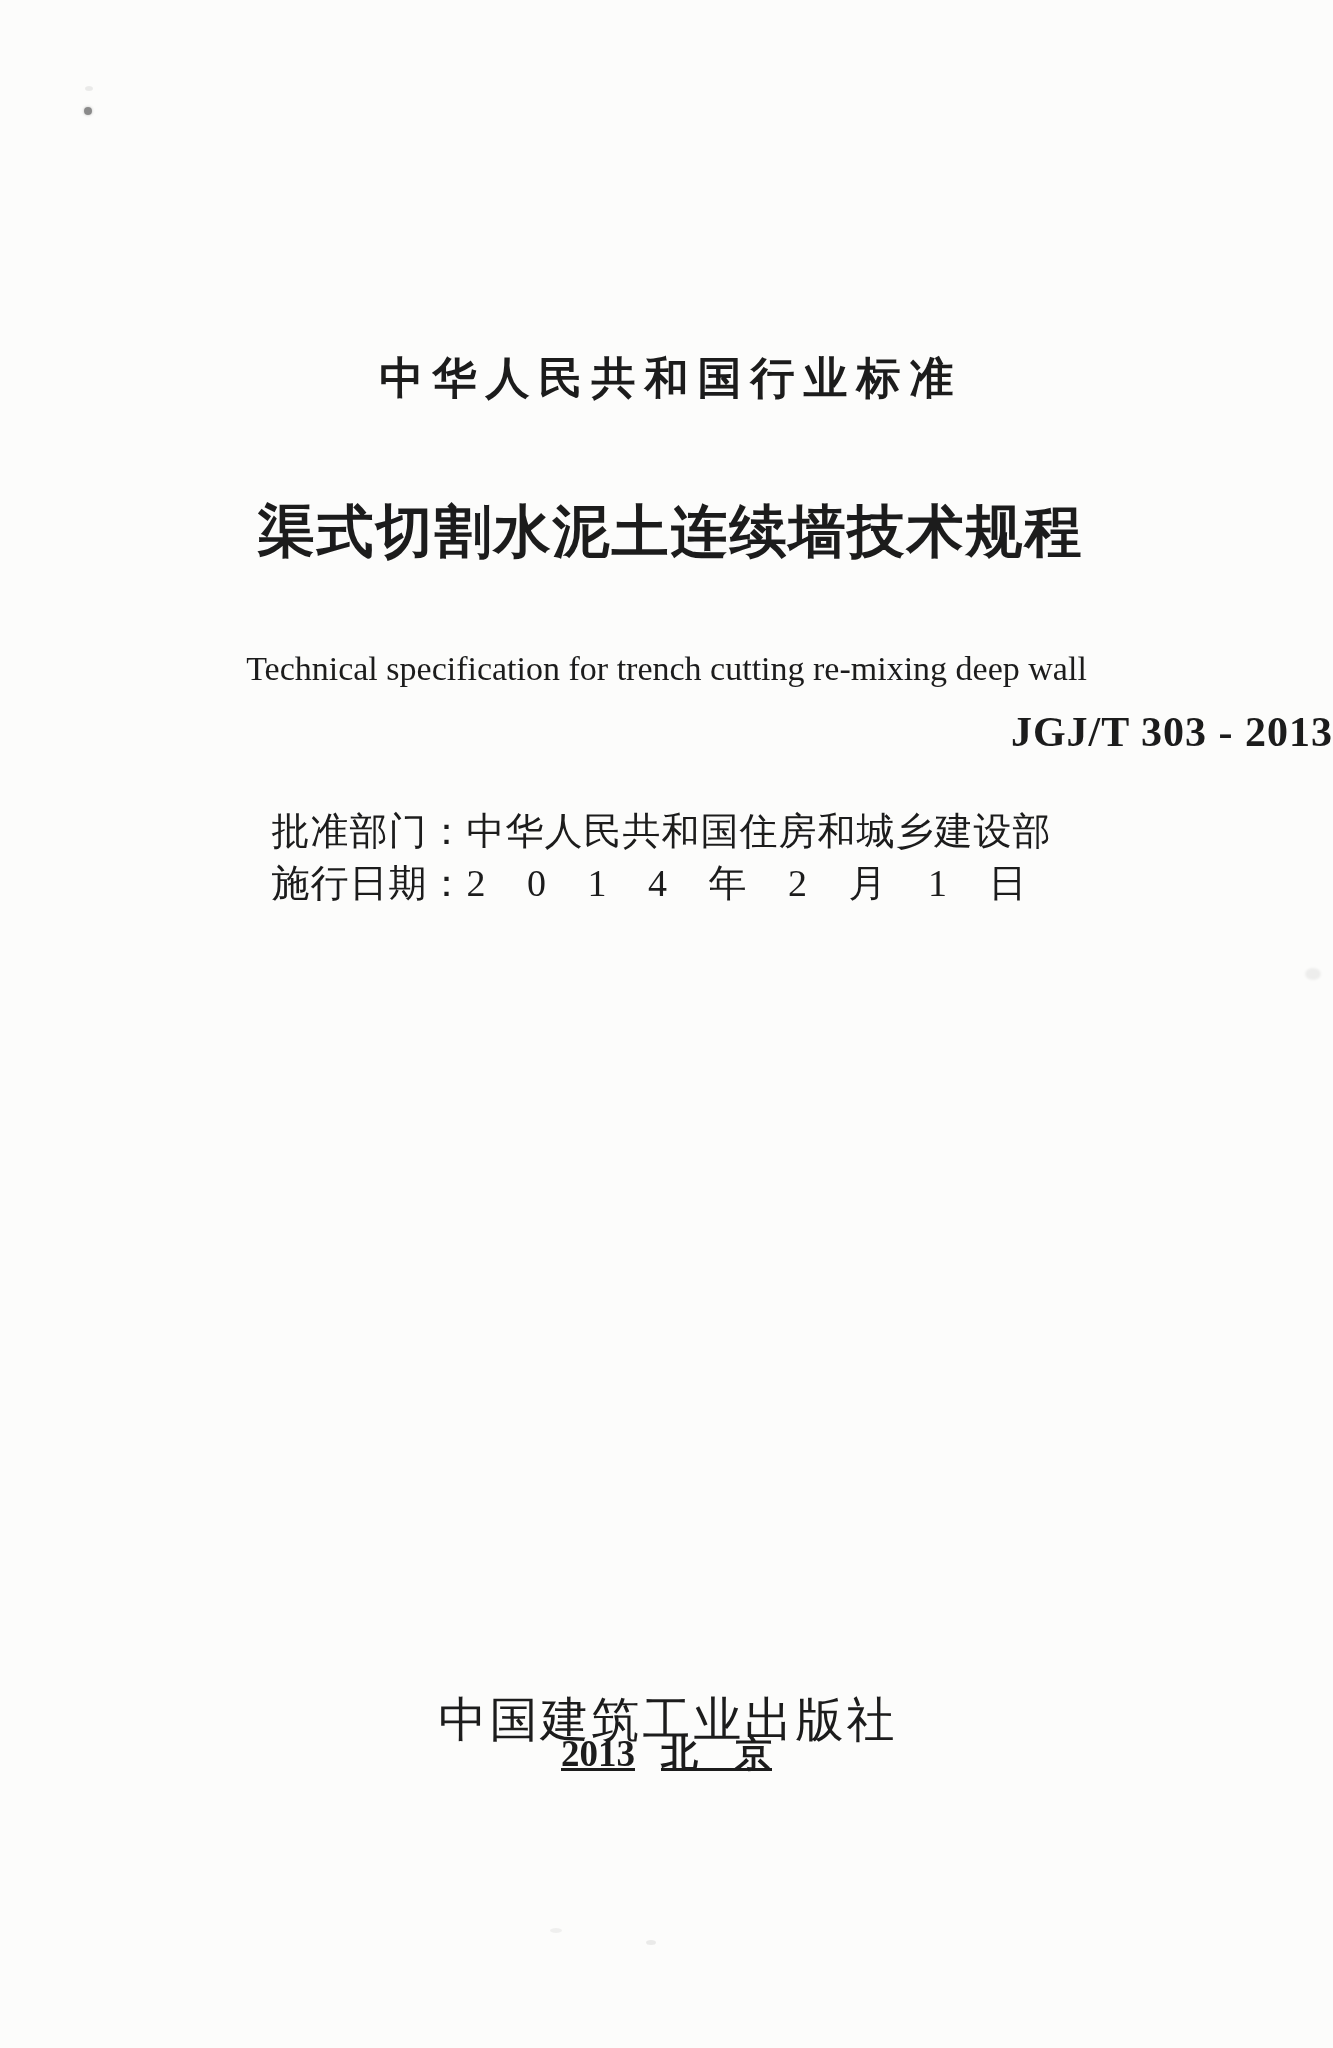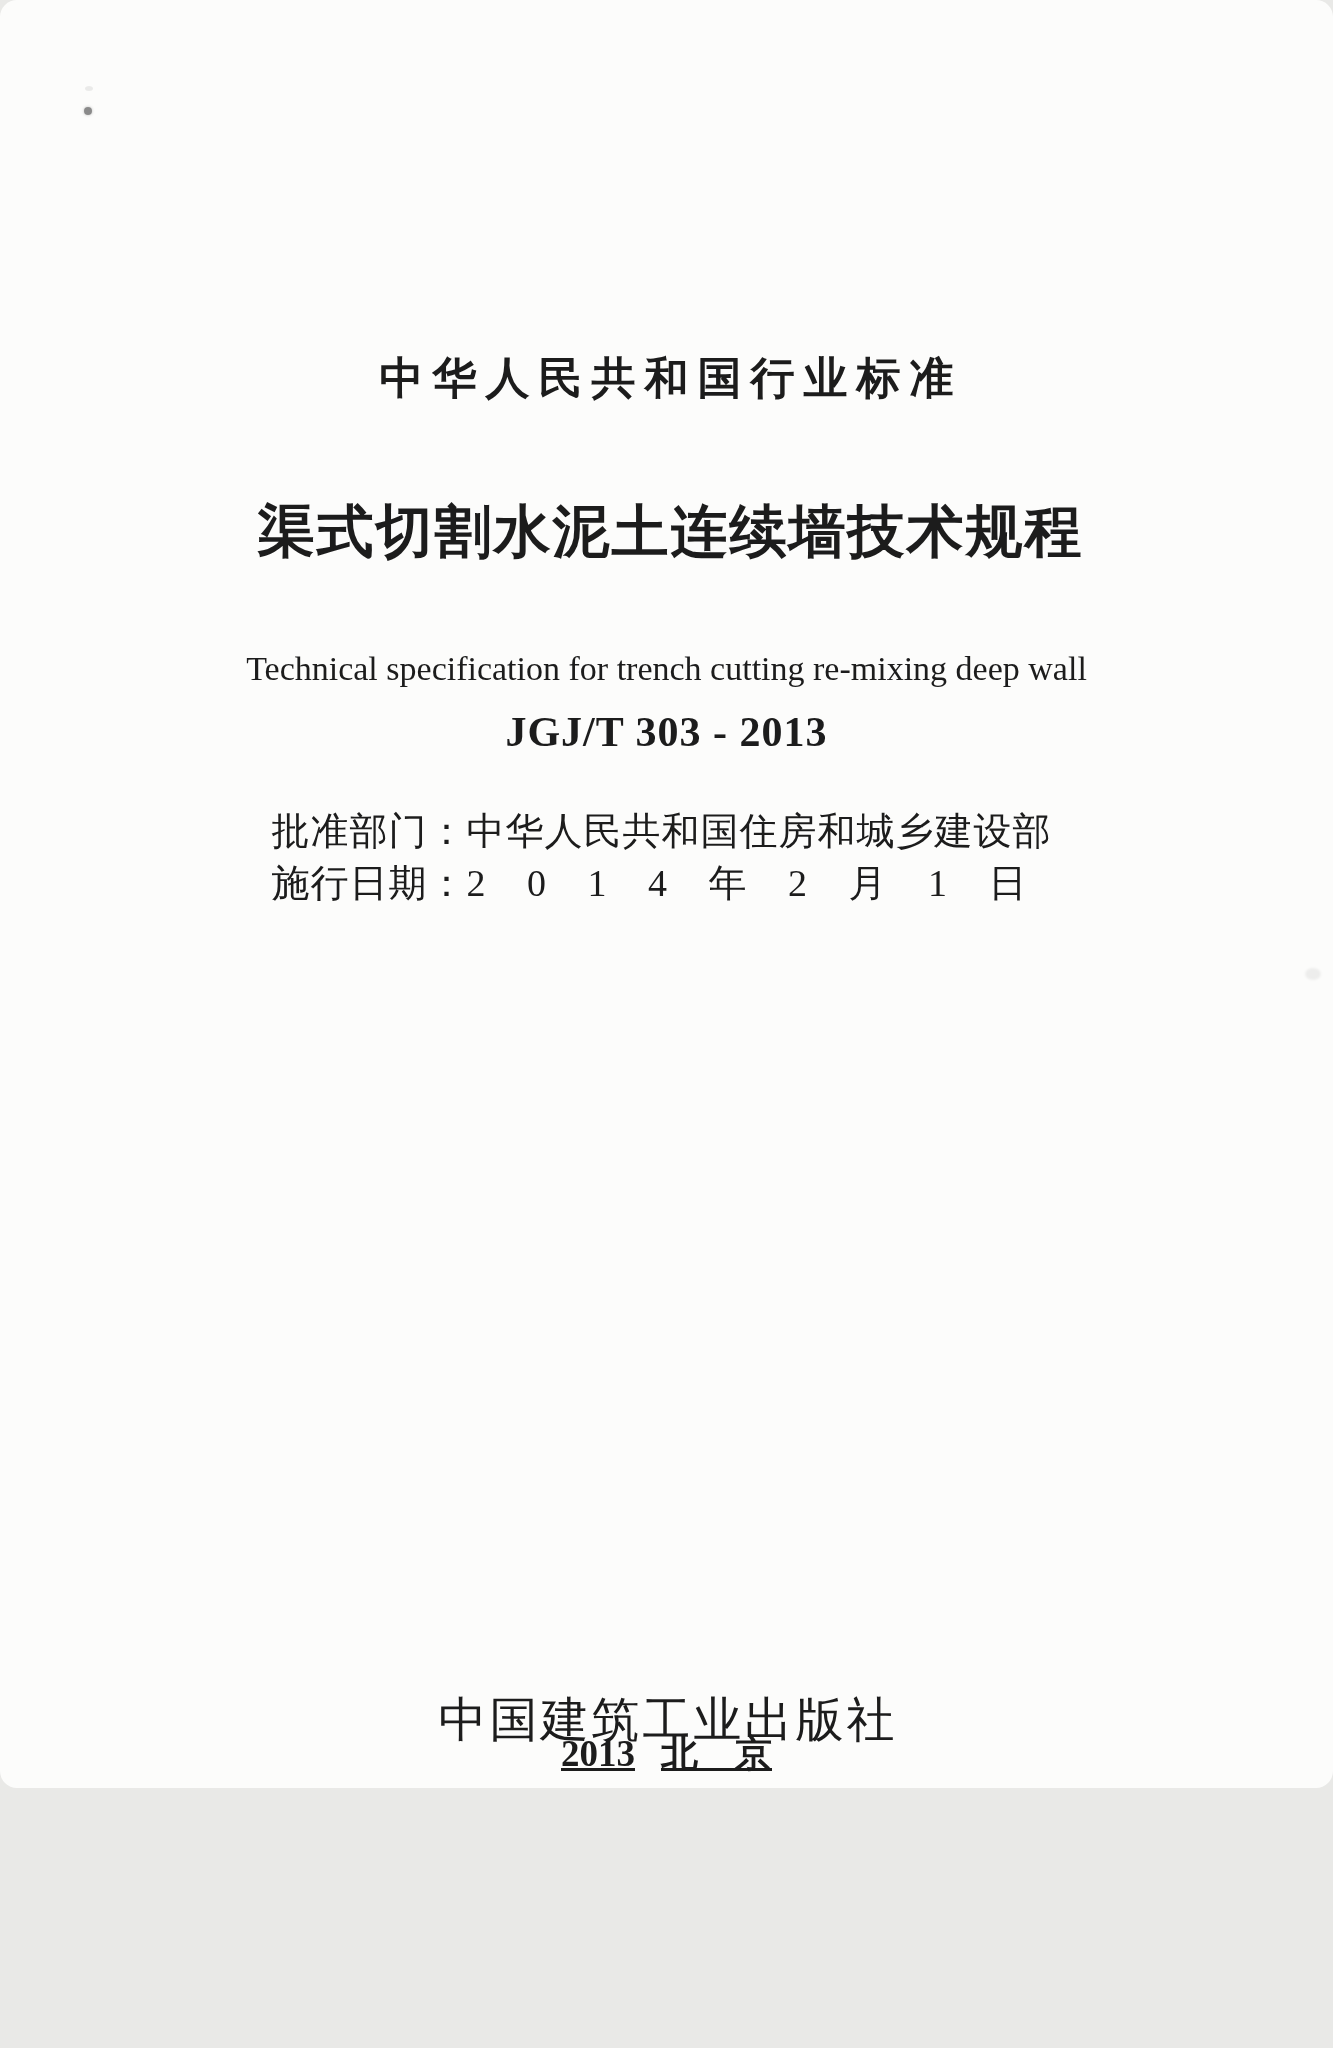--- a/index.html
+++ b/index.html
@@ -3,27 +3,26 @@
 <meta charset="utf-8">
 <style>
   html, body {
     margin: 0;
     padding: 0;
     background: #e9e9e7;
   }
   .page {
     position: relative;
     width: 1333px;
-    height: 1788px;
+    height: 2048px;
     margin: 0 auto;
     background: #fcfcfb;
     overflow: hidden;
     color: #1c1c1c;
     font-family: "Liberation Serif", "DejaVu Serif", serif;
-    border-radius: 17px;
   }
   .line {
     position: absolute;
     left: 0;
     width: 100%;
     text-align: center;
     white-space: nowrap;
   }
   .std-type {
     top: 349px;
@@ -47,20 +46,21 @@
     top: 606px;
     font-size: 34px;
     font-weight: 400;
     margin-top: 44px;
   }
   .std-code {
     top: 708px;
     font-size: 42px;
     font-weight: 700;
     letter-spacing: 1px;
+    text-align: right;
   }
   .meta {
     position: absolute;
     top: 812px;
     left: 50%;
     transform: translateX(-50%);
     width: 790px;
   }
   .meta-line {
     font-size: 38px;

